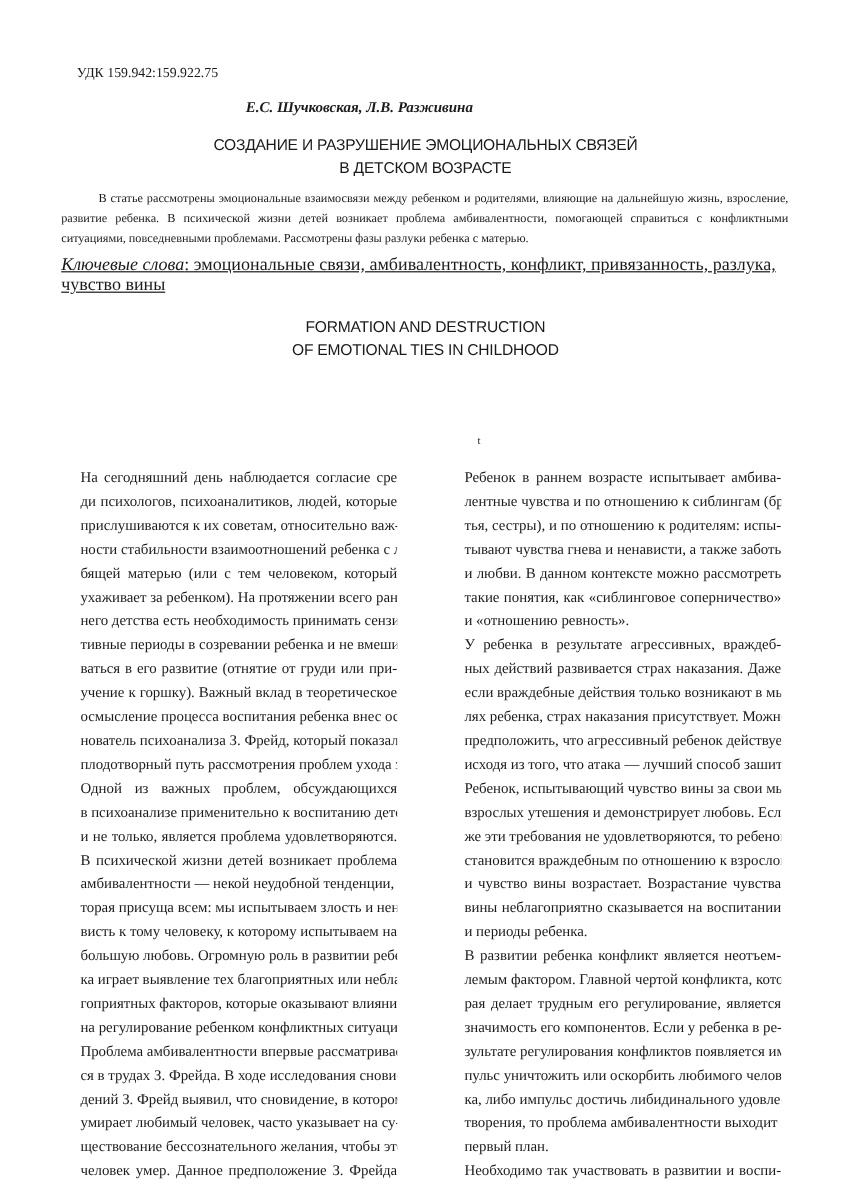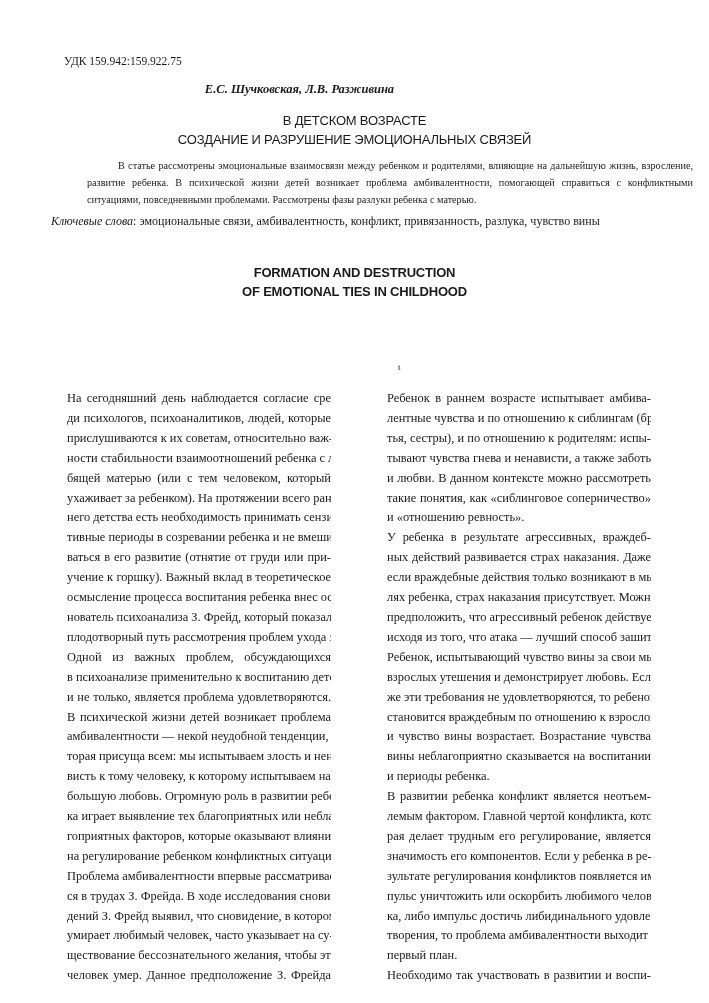--- a/index.html
+++ b/index.html
@@ -6,43 +6,43 @@
   body {
     width: 709px; height: 1003px; position: relative; overflow: hidden;
     font-family: "Liberation Serif", serif; color: #1a1a1a;
   }
   .udk { position: absolute; left: 64px; top: 55px; font-size: 11.5px; }
   .authors { position: absolute; left: 0; width: 599px; top: 82px; text-align: center;
     font-size: 12.5px; font-style: italic; font-weight: bold; }
   .title-ru { position: absolute; left: 0; width: 709px; top: 111px; text-align: center;
     font-family: "Liberation Sans", sans-serif; font-size: 13px; line-height: 19px; letter-spacing: -0.2px; }
   .abstract { position: absolute; left: 51px; width: 606px; top: 157px;
-    font-size: 10.2px; line-height: 17px; text-align: justify; margin-left: 36px; }
+    font-size: 10.2px; line-height: 17px; text-align: justify; }
   .abstract p { margin: 0; text-indent: 31px; }
-  .keywords { position: absolute; left: 51px; width: 606px; top: 213px; font-size: 12px; line-height: 17px; }
+  .keywords { position: absolute; left: 51px; width: 606px; top: 213px; font-size: 15px; line-height: 17px; text-decoration: underline; }
   .keywords .kw-label { font-style: italic; }
   .title-en { position: absolute; left: 0; width: 709px; top: 263px; text-align: center;
-    font-family: "Liberation Sans", sans-serif; font-size: 13px; line-height: 19px; letter-spacing: -0.2px; font-weight: bold; }
+    font-family: "Liberation Sans", sans-serif; font-size: 13px; line-height: 19px; letter-spacing: -0.2px; }
   .stray { position: absolute; left: 398px; top: 362px; font-size: 9px; }
   .col { position: absolute; top: 389px; width: 280px; font-size: 12.4px; line-height: 19.9px; text-align: justify; hyphens: none; }
   .col.left { left: 51px; }
   .col.right { left: 371px; }
   .col p { margin: 0; text-indent: 16px; }
   .col .line { display: block; text-align: justify; text-align-last: justify; white-space: nowrap; overflow: hidden; }
   .col .line.last { text-align-last: left; }
 </style>
 </head>
 <body>
 
 <div class="udk">УДК 159.942:159.922.75</div>
 <div class="authors">Е.С. Шучковская, Л.В. Разживина</div>
 
 <div class="title-ru">
+  <div>СОЗДАНИЕ И РАЗРУШЕНИЕ ЭМОЦИОНАЛЬНЫХ СВЯЗЕЙ</div>
   <div>В ДЕТСКОМ ВОЗРАСТЕ</div>
-  <div>СОЗДАНИЕ И РАЗРУШЕНИЕ ЭМОЦИОНАЛЬНЫХ СВЯЗЕЙ</div>
 </div>
 
 <div class="abstract">
   <p>В статье рассмотрены эмоциональные взаимосвязи между ребенком и родителями, влияющие на дальнейшую жизнь, взросление, развитие ребенка. В психической жизни детей возникает проблема амбивалентности, помогающей справиться с конфликтными ситуациями, повседневными проблемами. Рассмотрены фазы разлуки ребенка с матерью.</p>
 </div>
 
 <div class="keywords"><span class="kw-label">Ключевые слова</span><span>: эмоциональные связи, амбивалентность, конфликт, привязанность, разлука, чувство вины</span></div>
 
 <div class="title-en">
   <div>FORMATION AND DESTRUCTION</div>

